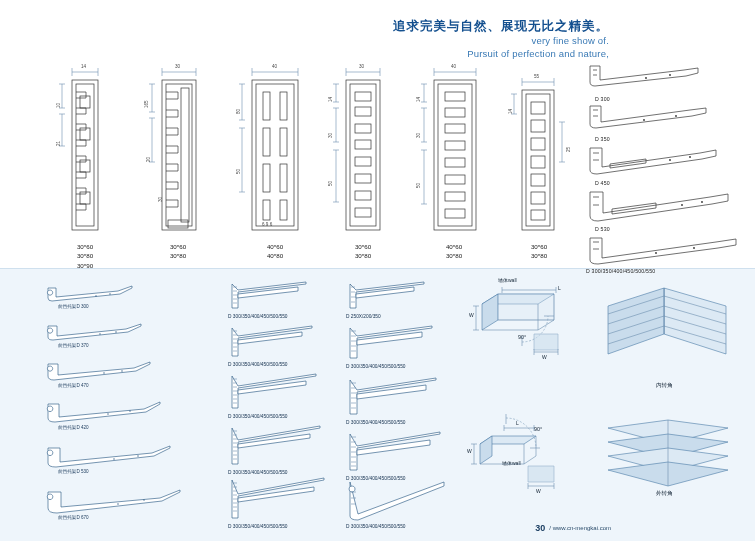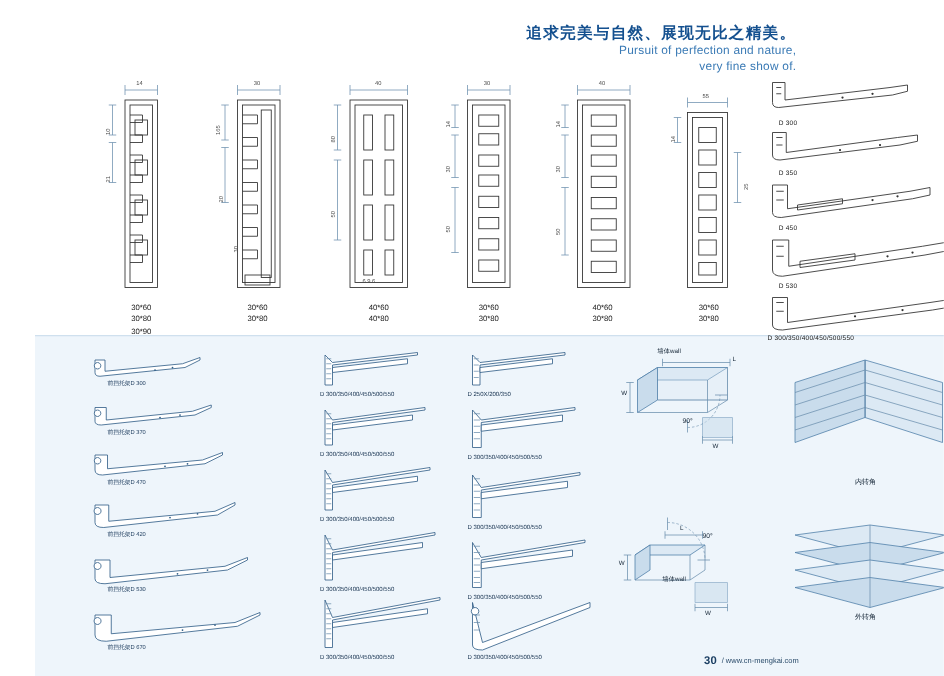--- a/index.html
+++ b/index.html
@@ -13,21 +13,20 @@
     font-family: "Liberation Sans", sans-serif;
     overflow: hidden;
     position: relative;
   }
   .page {
     position: relative;
     width: 623px;
     height: 541px;
     background: #86efac;
     box-sizing: border-box;
-    margin-left: 28px;
   }
   
   .top-band {
     position: absolute;
     left: 0; top: 0;
     width: 755px; height: 268px;
     background: #ffffff;
   }
   .bottom-band {
     position: absolute;
@@ -166,22 +165,22 @@
 </style>
 </head>
 <body>
 
 <div class="page">
   <div class="top-band"></div>
   <div class="bottom-band"></div>
 
   <div class="headline">
     <span class="cn">追求完美与自然、展现无比之精美。</span>
+    <span class="en">very fine show of.</span>
     <span class="en">Pursuit of perfection and nature,</span>
-    <span class="en">very fine show of.</span>
   </div>
 
   <div class="posts">
 
     <div class="post" style="left:10px;">
       <svg width="110" height="175" viewBox="0 0 110 175">
 
         <line class="ln-thin" x1="22" y1="10" x2="48" y2="10"></line>
         <line class="ln-thin" x1="22" y1="6" x2="22" y2="14"></line>
         <line class="ln-thin" x1="48" y1="6" x2="48" y2="14"></line>

